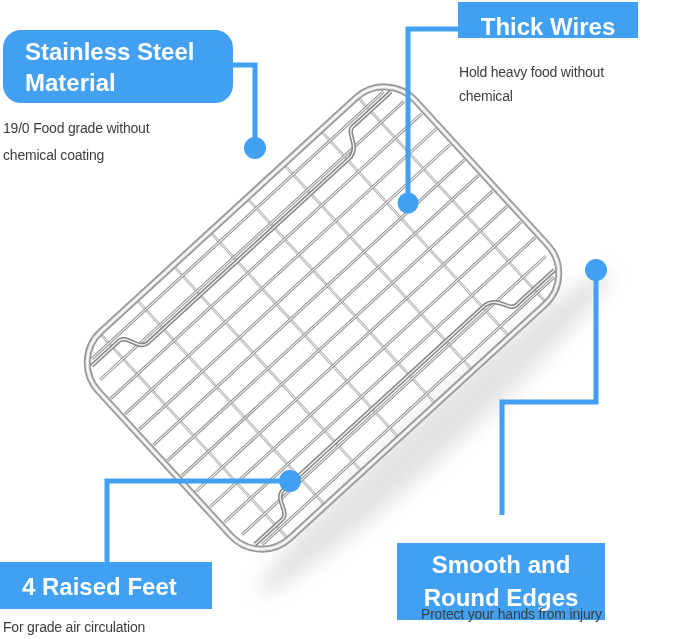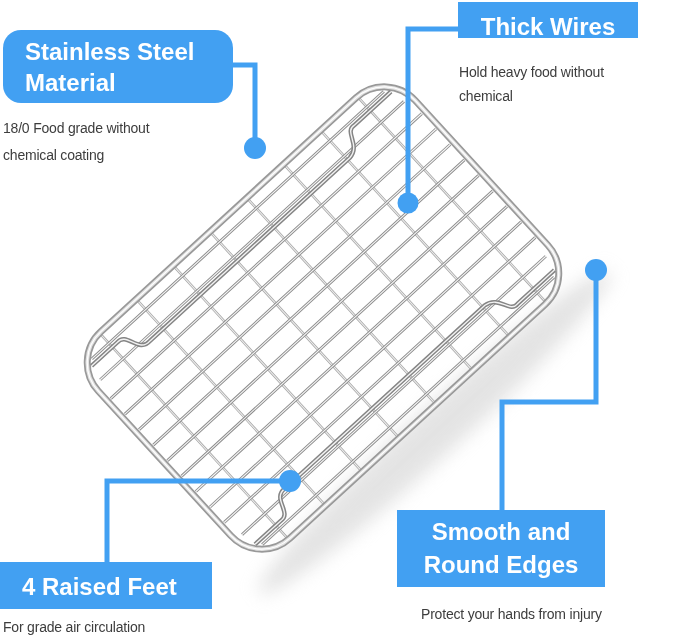--- a/index.html
+++ b/index.html
@@ -32,21 +32,21 @@
     letter-spacing:-0.2px;
     line-height:24px;
     white-space:nowrap;
   }
   #box-material{left:3px;top:30px;width:230px;height:73px;padding:6px 0 0 22px;border-radius:18px;}
   #desc-material{left:3px;top:115px;line-height:27px;}
   #box-thick-wires{left:458px;top:2px;width:180px;height:36px;text-align:center;padding-top:9px;}
   #desc-thick-wires{left:459px;top:60px;}
   #box-raised-feet{left:0px;top:562px;width:212px;height:47px;padding:9px 12px 0 22px;}
   #desc-raised-feet{left:3px;top:615px;}
-  #box-smooth-edges{left:397px;top:510px;width:208px;height:77px;text-align:center;padding-top:5px;line-height:33px;}
+  #box-smooth-edges{left:397px;top:543px;width:208px;height:77px;text-align:center;padding-top:5px;line-height:33px;}
   #desc-smooth-edges{left:398px;top:602px;margin-left:23px;}
 </style>
 </head>
 <body>
 
 <div class="stage">
 
   <svg class="scene" width="679" height="639" viewBox="0 0 679 639">
     <defs>
       <filter id="soft" x="-60%" y="-60%" width="220%" height="220%">
@@ -95,21 +95,21 @@
       <circle cx="290" cy="481" r="11"></circle>
       <circle cx="596" cy="270" r="11"></circle>
     </g>
   </svg>
 
   <div class="callout-box" id="box-material">
     <div>Stainless Steel</div>
     <div>Material</div>
   </div>
   <div class="callout-desc" id="desc-material">
-    <div>18/0 Food grade without</div>
+    <div>19/0 Food grade without</div>
     <div>chemical coating</div>
   </div>
 
   <div class="callout-box" id="box-thick-wires">
     <span>Thick Wires</span>
   </div>
   <div class="callout-desc" id="desc-thick-wires">
     <div>Hold heavy food without</div>
     <div>chemical</div>
   </div>

